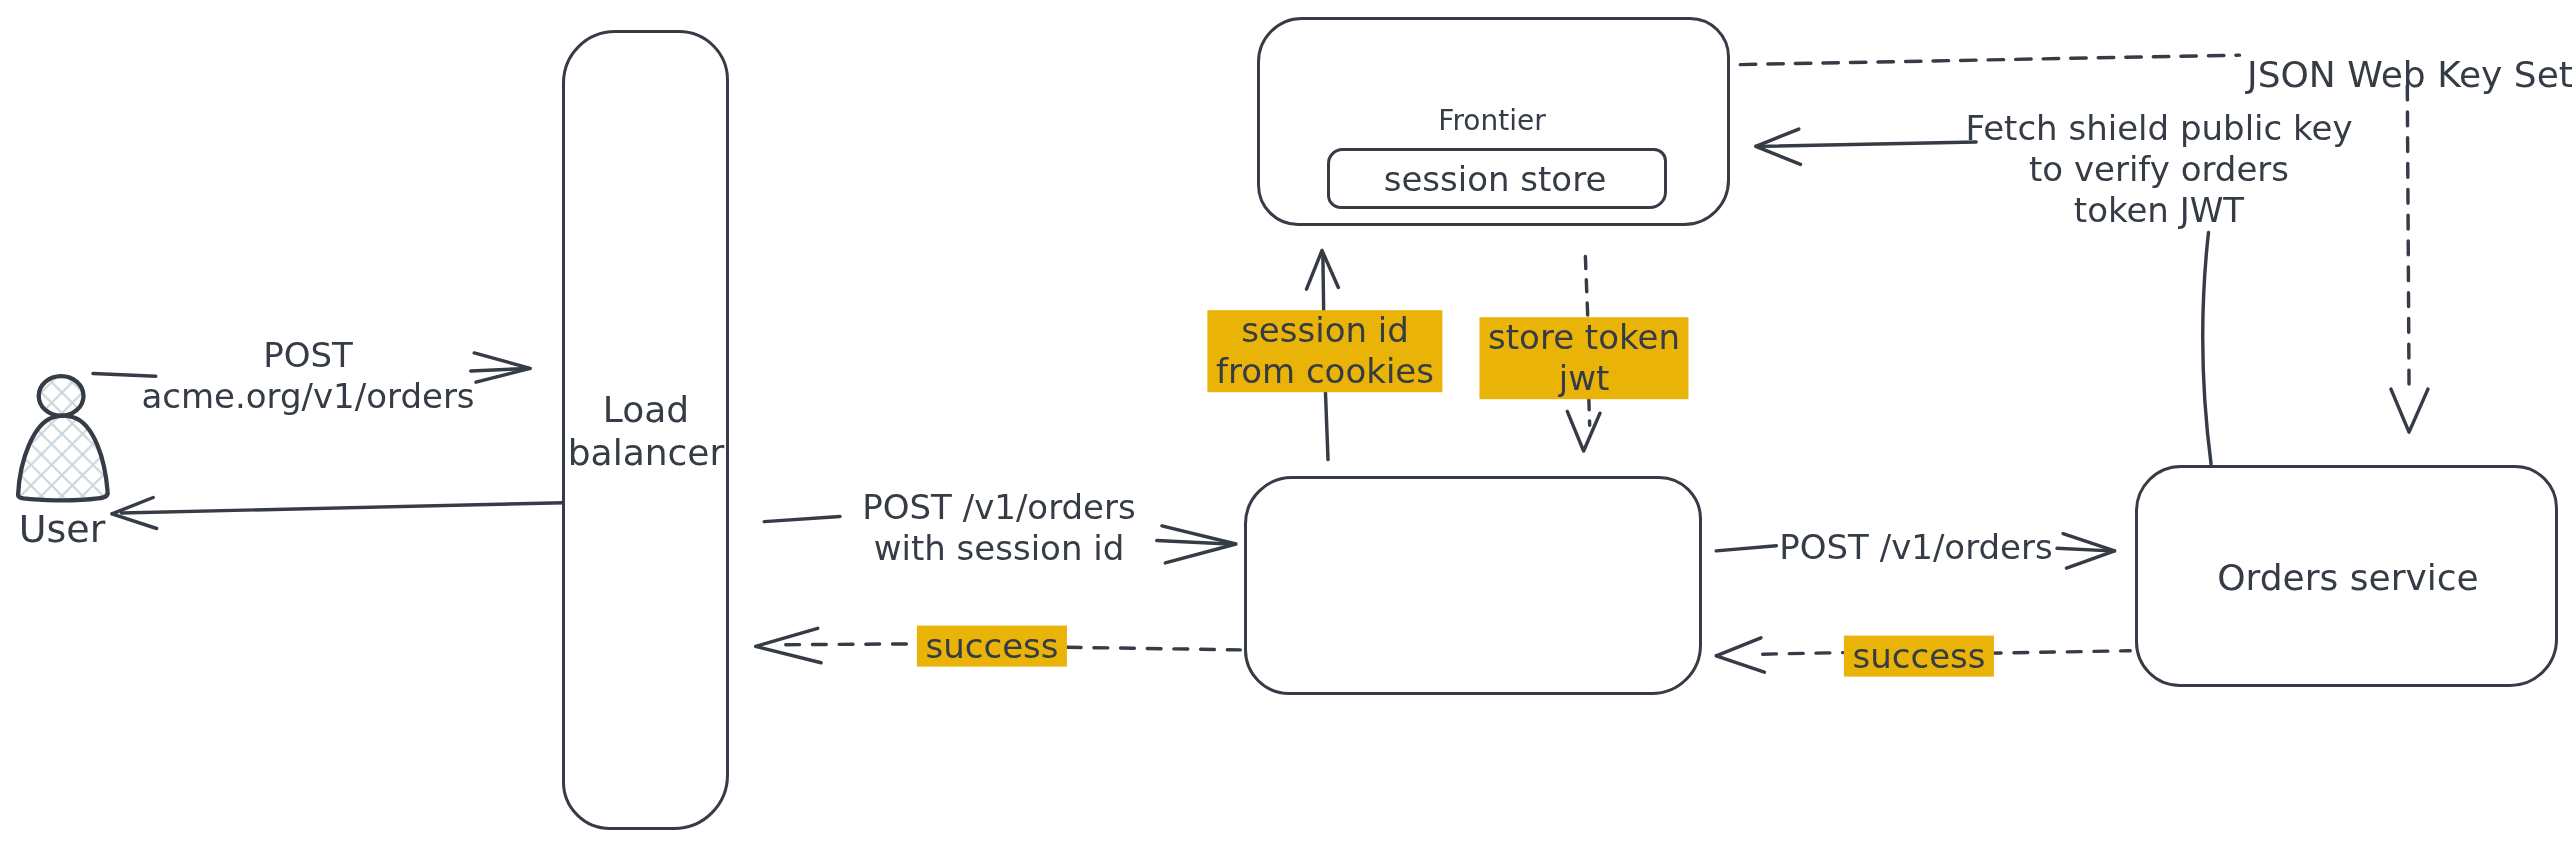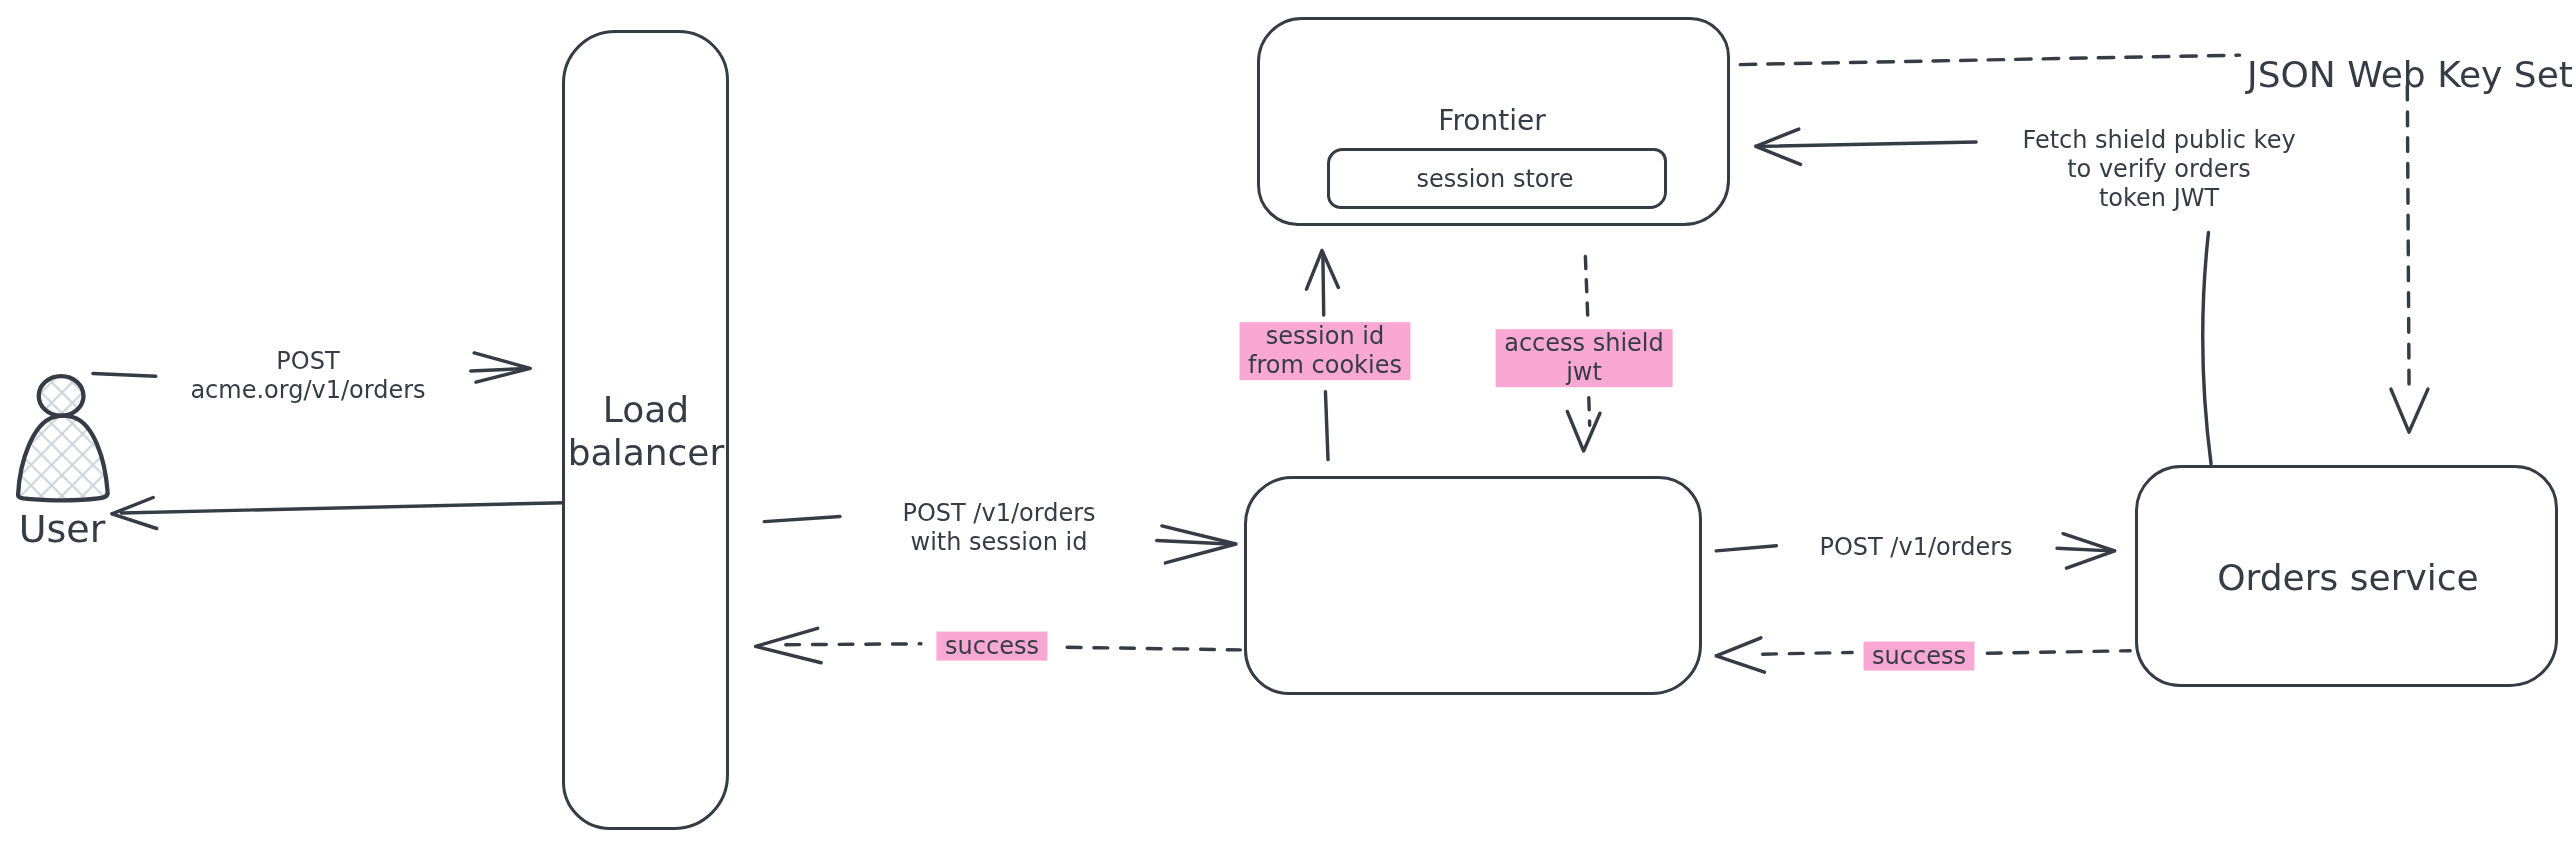--- a/index.html
+++ b/index.html
@@ -19,23 +19,23 @@
     box-sizing:border-box;
   }
   .label{
     position:absolute;
     transform:translate(-50%,-50%);
     white-space:nowrap;
     text-align:center;
     color:#363c46;
     line-height:1.2;
   }
-  .label.bg{background:#f9a8d4;padding:0 8.6px;}
+  .label.bg{background:#eab308;padding:0 8.6px;}
   .fs38{font-size:28px;}
-  .fs40{font-size:24px;}
+  .fs40{font-size:34px;}
   .fs42{font-size:36px;}
   .fs44{font-size:38px;}
   .line{display:block;}
 </style>
 </head>
 <body>
 
 <div id="canvas">
 
   <svg id="wires" viewBox="0 0 2993 984" xmlns="http://www.w3.org/2000/svg">
@@ -121,21 +121,21 @@
   </div>
 
   <div class="label fs40 bg" style="left:992px;top:646px;">success</div>
 
   <div class="label fs40 bg" style="left:1325px;top:351px;">
     <span class="line">session id</span>
     <span class="line">from cookies</span>
   </div>
 
   <div class="label fs40 bg" style="left:1584px;top:358px;">
-    <span class="line">access shield</span>
+    <span class="line">store token</span>
     <span class="line">jwt</span>
   </div>
 
   <div class="label fs40" style="left:1916px;top:547px;">
     <span class="line">POST /v1/orders</span>
   </div>
 
   <div class="label fs40 bg" style="left:1919px;top:656px;">success</div>
 
   <div class="label fs42" style="left:2410px;top:58px;margin-top:17px;">JSON Web Key Set</div>

